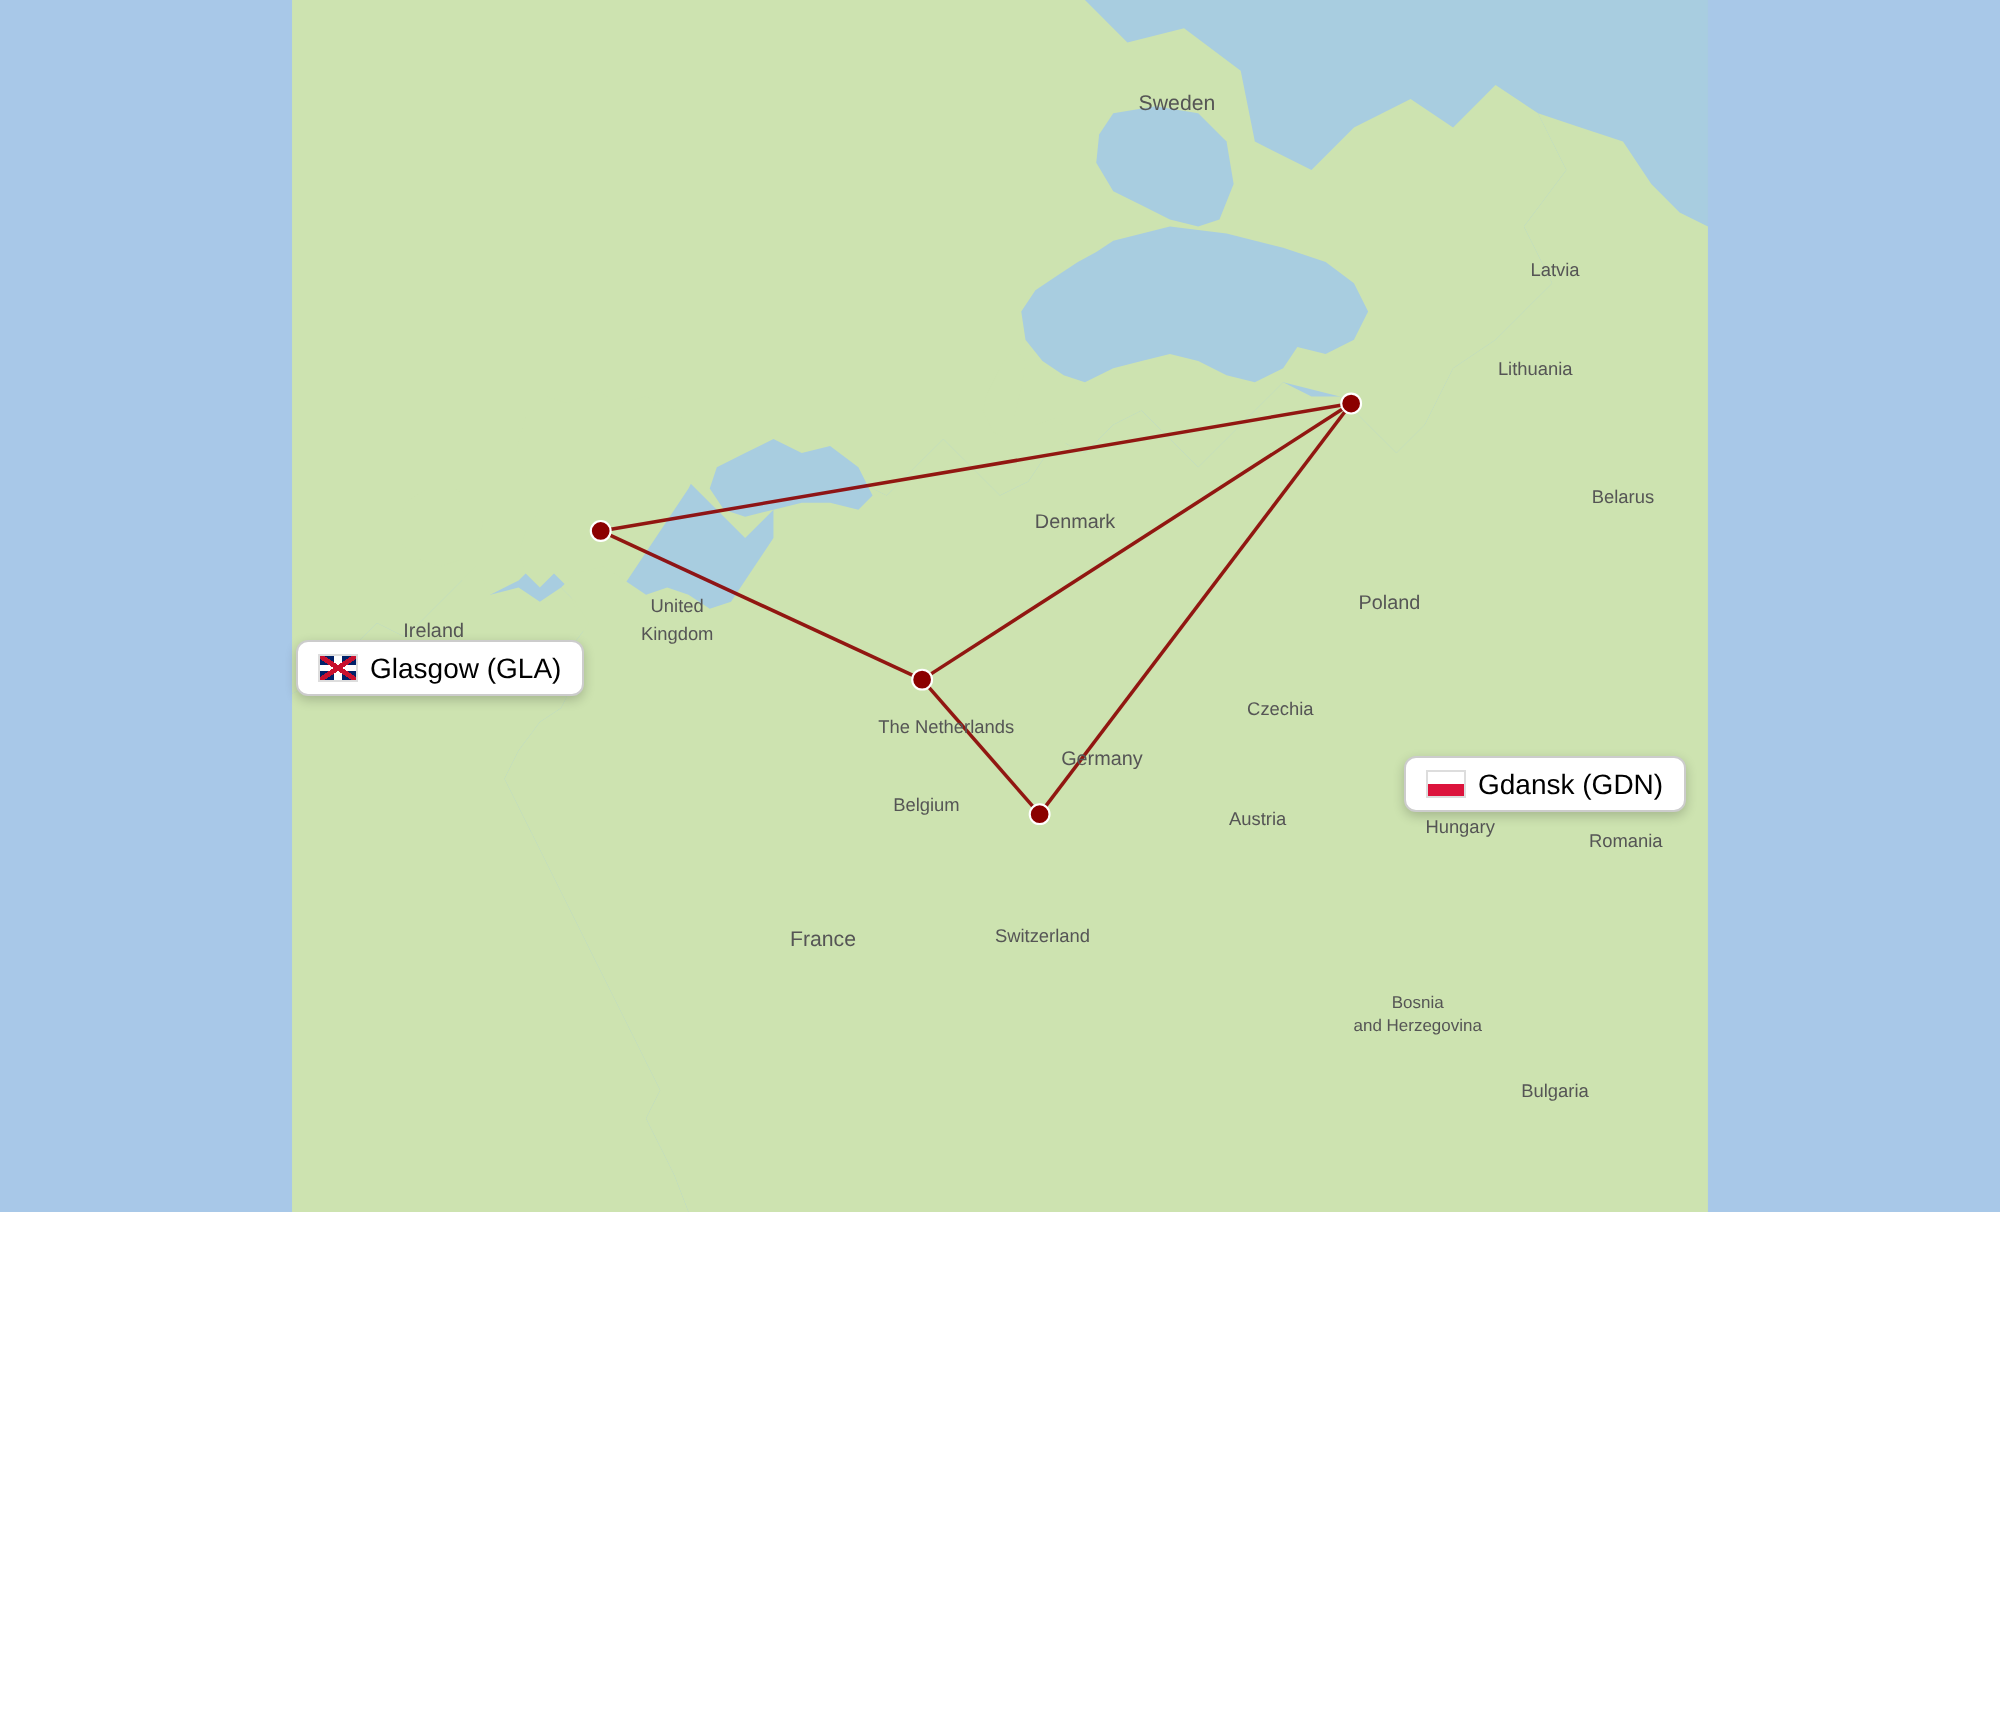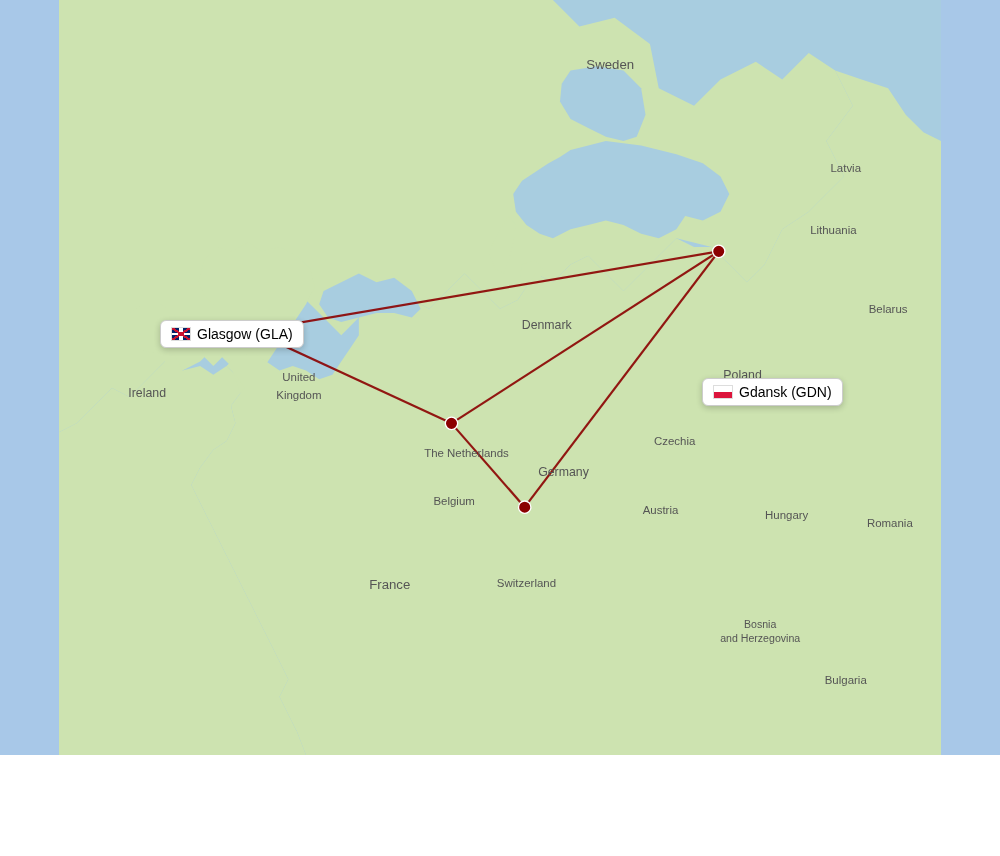--- a/index.html
+++ b/index.html
@@ -1,20 +1,20 @@
 <!DOCTYPE html>
 <html><head>
   <meta charset="utf-8">
   <style>
     * { margin: 0; padding: 0; box-sizing: border-box; }
     body { width: 1000px; height: 856px; overflow: hidden; font-family: Arial, sans-serif; }
 
     #map-container {
       width: 1000px;
-      height: 755px;
+      height: 606px;
       position: relative;
       background-color: #a8c8e8;
     }
 
     
     #map-svg {
       width: 100%;
       height: 100%;
       position: absolute;
       top: 0; left: 0;
@@ -77,21 +77,21 @@
     }
     .flag-pl::after {
       content: '';
       position: absolute;
       bottom: 0; left: 0; right: 0;
       height: 50%;
       background: #DC143C;
     }
 
     #label-glasgow {
-      left: 160px;
+      left: 148px;
       top: 320px;
     }
 
     #label-gdansk {
       left: 682px;
       top: 378px;
       margin-left: 20px;
     }
   </style>
 </head>

